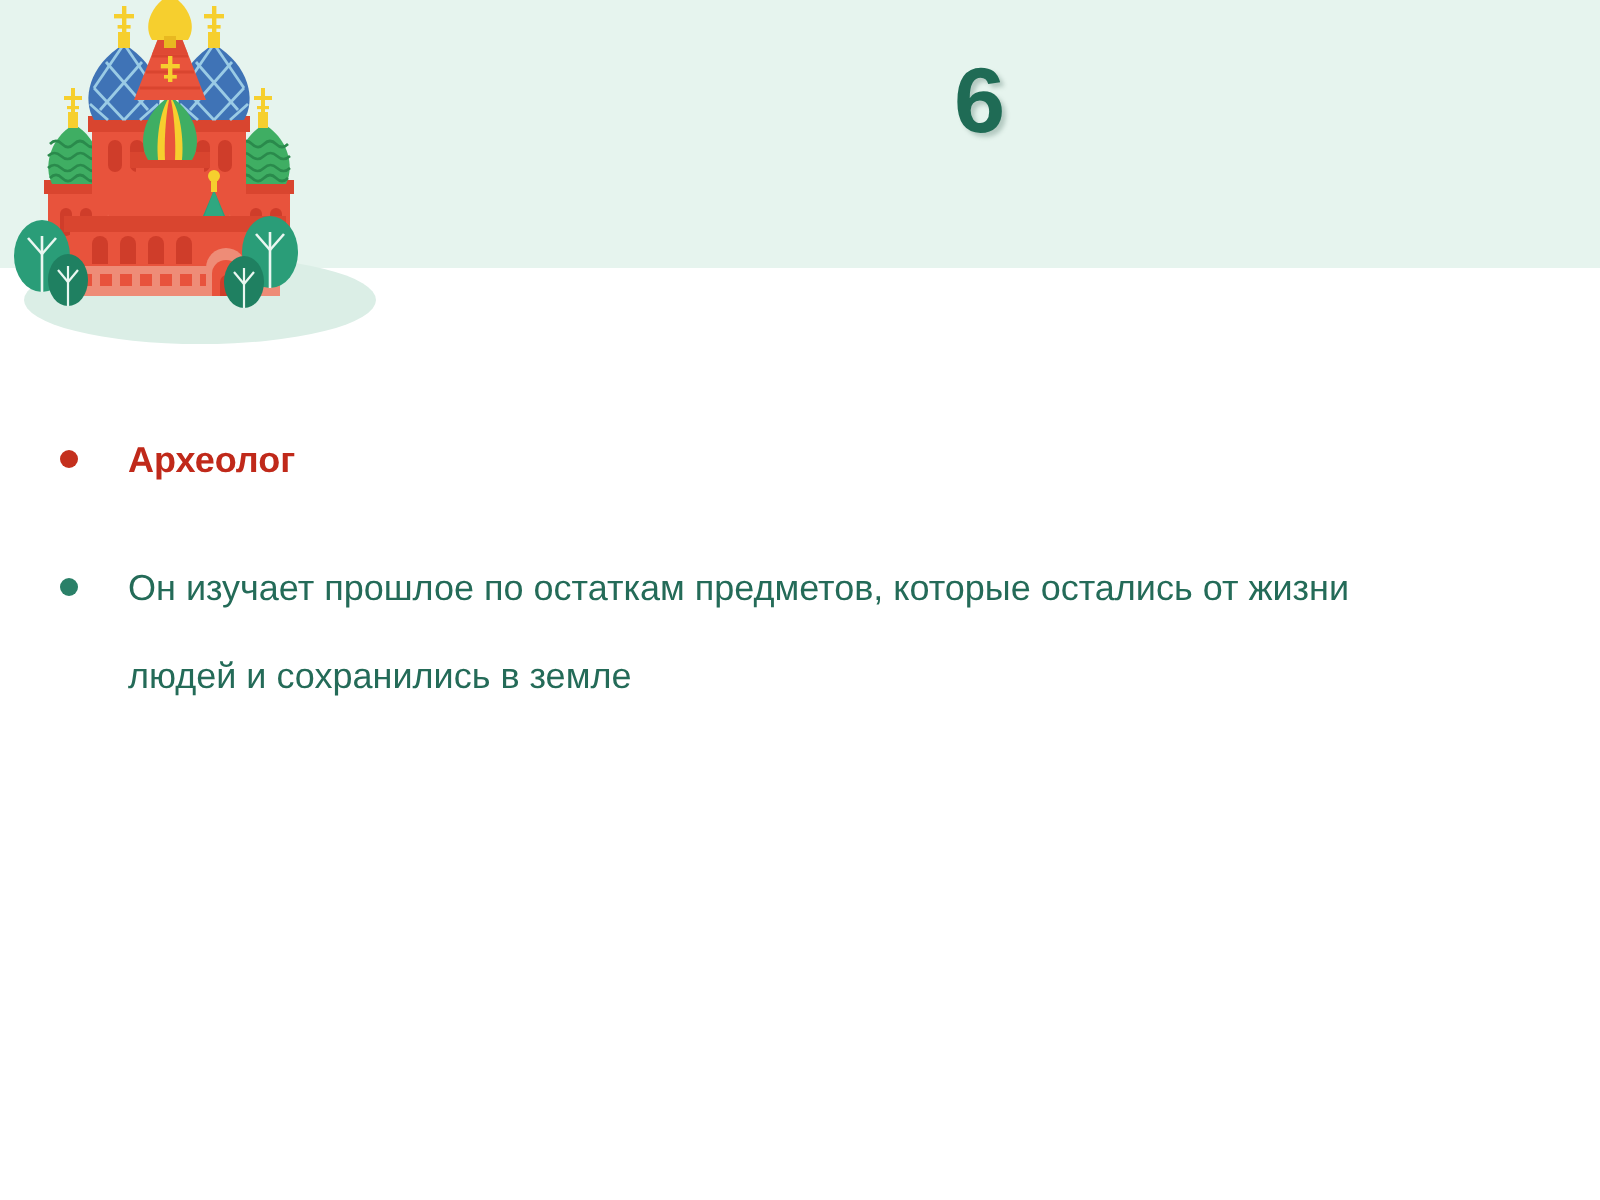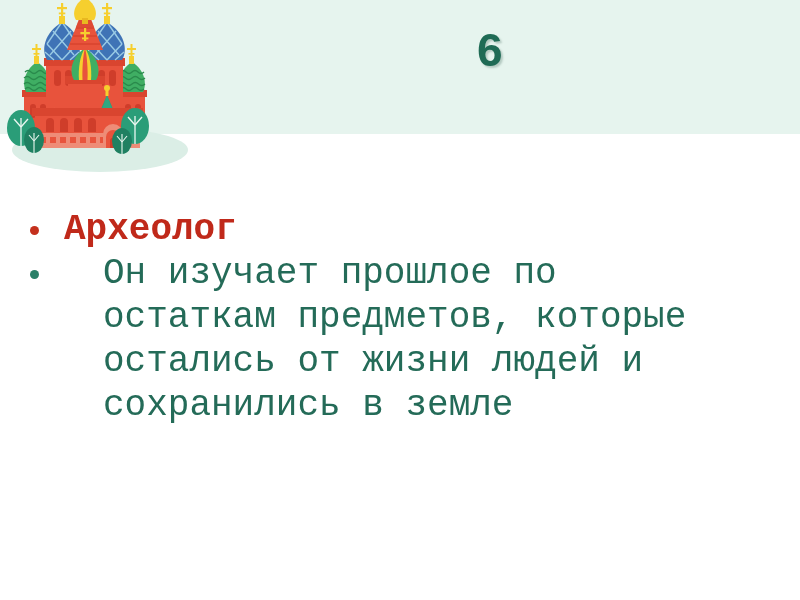--- a/index.html
+++ b/index.html
@@ -76,34 +76,33 @@
     width: 9px;
     height: 9px;
     border-radius: 50%;
     vertical-align: middle;
     margin-bottom: 3px;
   }
   .dot-red { background: #c4301d; }
   .dot-green { background: #2a8068; }
   .bullet-text {
     flex: 1 1 auto;
-    font-size: 36px;
+    font-size: 18px;
     line-height: 44px;
     max-width: 630px;
-    font-family: Liberation Mono, monospace;
   }
   .text-red {
     color: #c0291a;
     font-weight: bold;
   }
   .text-green {
     color: #246b58;
     font-weight: normal;
   }
-  #bullet-2 { margin-top: 0; gap: 39px; }
+  #bullet-2 { margin-top: 20px; }
 </style>
 </head>
 <body>
 
 <div id="slide">
 
   <div id="header-band"></div>
 
   <div id="slide-number">6</div>
 

